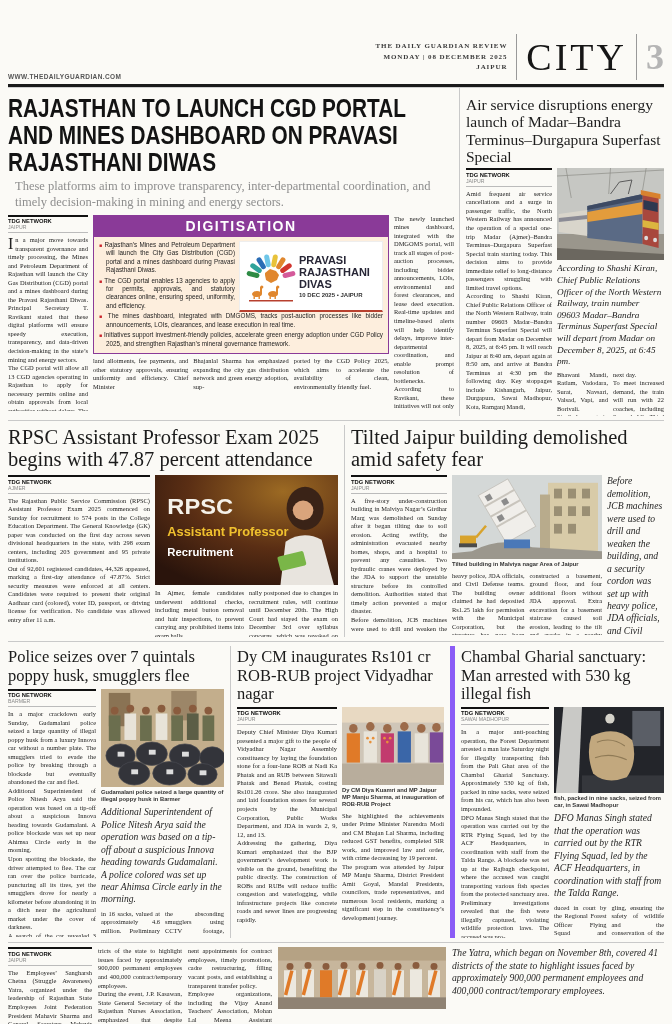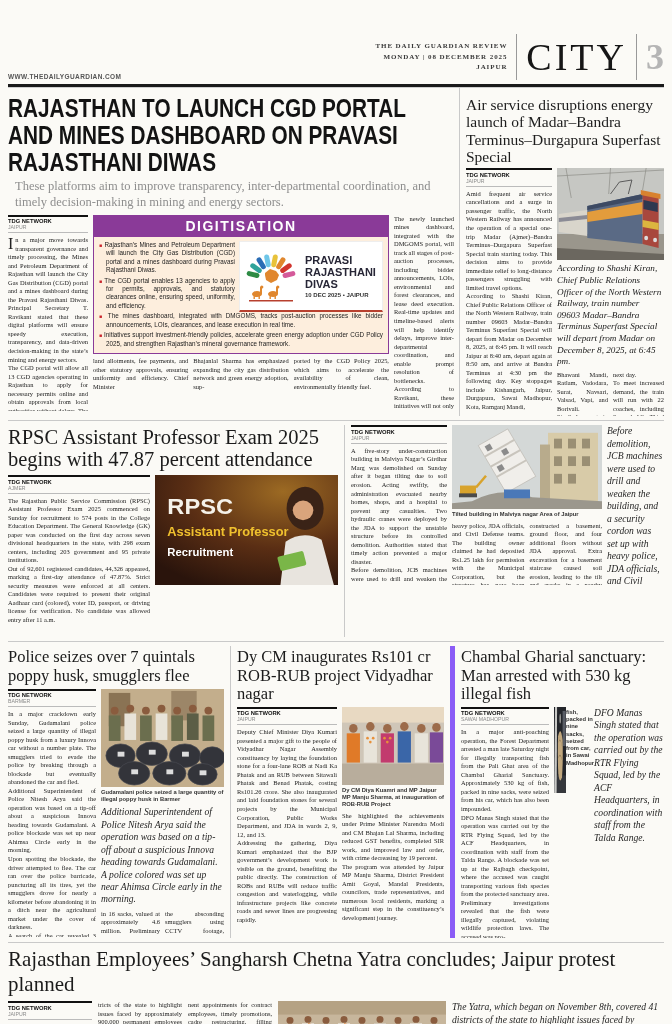--- a/index.html
+++ b/index.html
@@ -38,58 +38,58 @@
   .colMid{width:296px;flex:none;display:flex;flex-direction:column;}
   .colE{flex:1;overflow:hidden;}
   .infobox{border:1px solid #8a3a98;background:#fdeedd;flex:none;}
   .infobox-head{background:#8a3a98;color:#fff;font-family:"Liberation Sans",sans-serif;font-weight:bold;font-size:14px;text-align:center;letter-spacing:1.5px;padding:2.5px 0;}
   .infobox-body{padding:4px 5px 3px;}
   .infobox-top{display:flex;gap:4px;}
   .ib-bullets{flex:1;}
   ul.bullets{list-style:none;margin:0;padding:0;font-family:"Liberation Sans",sans-serif;font-size:6.3px;line-height:1.34;text-align:justify;}
   ul.bullets li{padding-left:7px;text-indent:-7px;margin-bottom:2px;}
   ul.bullets li::before{content:"■ ";color:#c9252c;font-size:5px;}
-  .logo-card{width:144px;flex:none;background:#fff;border:1px solid #eee;border-bottom:2px solid #b8402e;display:flex;align-items:center;gap:6px;padding:3px;}
+  .logo-card{width:144px;flex:none;background:#fff;border:1px solid #eee;border-bottom:2px solid #b8402e;display:flex;align-items:center;gap:0;padding:3px;}
   .logo-text .l1{font-family:"Liberation Sans",sans-serif;font-weight:bold;font-size:11px;line-height:1.1;color:#272636;}
   .logo-text .l4{font-family:"Liberation Sans",sans-serif;font-weight:bold;font-size:6px;color:#333;margin-top:2px;}
   .cols3{display:flex;gap:5px;margin-top:3px;flex:1;overflow:hidden;}
   .cols3 .bt{flex:1;}
   
   .art-air{flex:1;border-left:1px solid #c9c9c9;padding-left:6px;margin-left:5px;overflow:hidden;}
   h2.air-head{margin:8px 0 3px;font-size:15.5px;line-height:1.12;font-weight:normal;color:#1d1d1d;}
   .air-body{display:flex;gap:5px;height:248px;overflow:hidden;}
   .air-col1{width:86px;flex:none;}
   .air-right{flex:1;display:flex;flex-direction:column;overflow:hidden;}
   
   h2.sec-head{font-size:20.5px;line-height:1.07;font-weight:normal;margin:2px 0 4px;color:#1b1b1b;}
   h2.sec-head-sm{font-size:16.5px;line-height:1.1;font-weight:normal;margin:2px 0 4px;color:#1b1b1b;}
   .row-two{display:flex;height:212px;overflow:hidden;}
   .art-rpsc{width:330px;flex:none;overflow:hidden;}
   .rpsc-body{display:flex;gap:5px;height:162px;overflow:hidden;}
   .rpsc-col1{width:142px;flex:none;}
-  .rpsc-right{flex:1;display:flex;flex-direction:row;overflow:hidden;}
+  .rpsc-right{flex:1;display:flex;flex-direction:column;overflow:hidden;}
   .art-tilted{flex:1;border-left:1px solid #c9c9c9;padding-left:6px;margin-left:6px;overflow:hidden;}
   .tilted-body{display:flex;gap:5px;height:160px;overflow:hidden;}
   .tilted-col1{width:96px;flex:none;}
   .tilted-mid{width:150px;flex:none;display:flex;flex-direction:column;overflow:hidden;}
   .tilted-right{flex:1;overflow:hidden;}
   
   .row-three{display:flex;height:292px;overflow:hidden;}
   .art-police{width:216px;flex:none;overflow:hidden;}
   .pol-body{display:flex;gap:5px;height:248px;overflow:hidden;}
   .pol-col1{width:88px;flex:none;}
   .pol-right{flex:1;display:flex;flex-direction:column;overflow:hidden;}
   .art-dycm{flex:1;border-left:1px solid #c9c9c9;padding-left:6px;margin-left:6px;overflow:hidden;}
   .dycm-body{display:flex;gap:5px;height:228px;overflow:hidden;}
   .dycm-col1{width:100px;flex:none;}
   .dycm-right{flex:1;display:flex;flex-direction:column;overflow:hidden;}
   .art-chambal{width:214px;flex:none;border-left:5px solid #8b5cf6;padding-left:6px;margin-left:6px;overflow:hidden;}
   .cham-body{display:flex;gap:5px;height:248px;overflow:hidden;}
   .cham-col1{width:88px;flex:none;}
-  .cham-right{flex:1;display:flex;flex-direction:row;overflow:hidden;}
+  .cham-right{flex:1;display:flex;flex-direction:column;overflow:hidden;}
   
   h2.yatra-head{font-size:21px;margin:2px 0 4px;font-weight:normal;color:#1b1b1b;}
   .yatra-body{display:flex;gap:6px;height:92px;overflow:hidden;}
   .yatra-col{width:84px;flex:none;}
   .yatra-imgwrap{width:168px;flex:none;}
   .yatra-right{flex:1;display:flex;flex-direction:column;overflow:hidden;}
 </style>
 </head>
 <body>
 
@@ -280,20 +280,21 @@
           <div class="cols2" style="margin-top:4px;">
             <div class="bt">In Ajmer, female candidates underwent additional checks, including metal button removal and hair inspections, to prevent carrying any prohibited items into exam halls.
 The Commission had released admit cards on Friday. The exam, origi-</div>
             <div class="bt">nally postponed due to changes in recruitment rules, will continue until December 20th. The High Court had stayed the exam on December 3rd over syllabus concerns, which was revoked on December 5th, allowing the revised schedule to proceed.</div>
           </div>
         </div>
       </div>
     </article>
 
     <article class="art-tilted">
+      <h2 class="sec-head">Tilted Jaipur building demolished amid safety fear</h2>
       <div class="tilted-body">
         <div class="tilted-col1">
           <div class="byline">
             <div class="byline-name">TDG NETWORK</div>
             <div class="byline-loc">JAIPUR</div>
           </div>
           <div class="bt">A five-story under-construction building in Malviya Nagar’s Girdhar Marg was demolished on Sunday after it began tilting due to soil erosion. Acting swiftly, the administration evacuated nearby homes, shops, and a hospital to prevent any casualties. Two hydraulic cranes were deployed by the JDA to support the unstable structure before its controlled demolition. Authorities stated that timely action prevented a major disaster.
 Before demolition, JCB machines were used to drill and weaken the building, and a security cordon was set up with</div>
         </div>
         <div class="tilted-mid">
@@ -479,21 +480,20 @@
             <div class="bt">gling, ensuring the safety of wildlife and the conservation of the Chambal Gharial Sanctuary. Investigations into the case are ongoing, and efforts continue to curb illegal activities in the protected area.</div>
           </div>
         </div>
       </div>
     </article>
   </section>
 
   <div class="thin-rule"></div>
 
   <article class="art-yatra">
-    <h2 class="yatra-head">Rajasthan Employees’ Sangharsh Chetna Yatra concludes; Jaipur protest planned</h2>
     <div class="yatra-body">
       <div class="yatra-col">
         <div class="byline">
           <div class="byline-name">TDG NETWORK</div>
           <div class="byline-loc">JAIPUR</div>
         </div>
         <div class="bt">The Employees’ Sangharsh Chetna (Struggle Awareness) Yatra, organized under the leadership of Rajasthan State Employees Joint Federation President Mahavir Sharma and General Secretary Mahavir Sihag, concluded at the Agriculture Department office in Pali. The Yatra, which began on November 8th, covered 41 dis-</div>
       </div>
       <div class="yatra-col">
         <div class="bt">tricts of the state to highlight issues faced by approximately 900,000 permanent employees and 400,000 contract/temporary employees.

